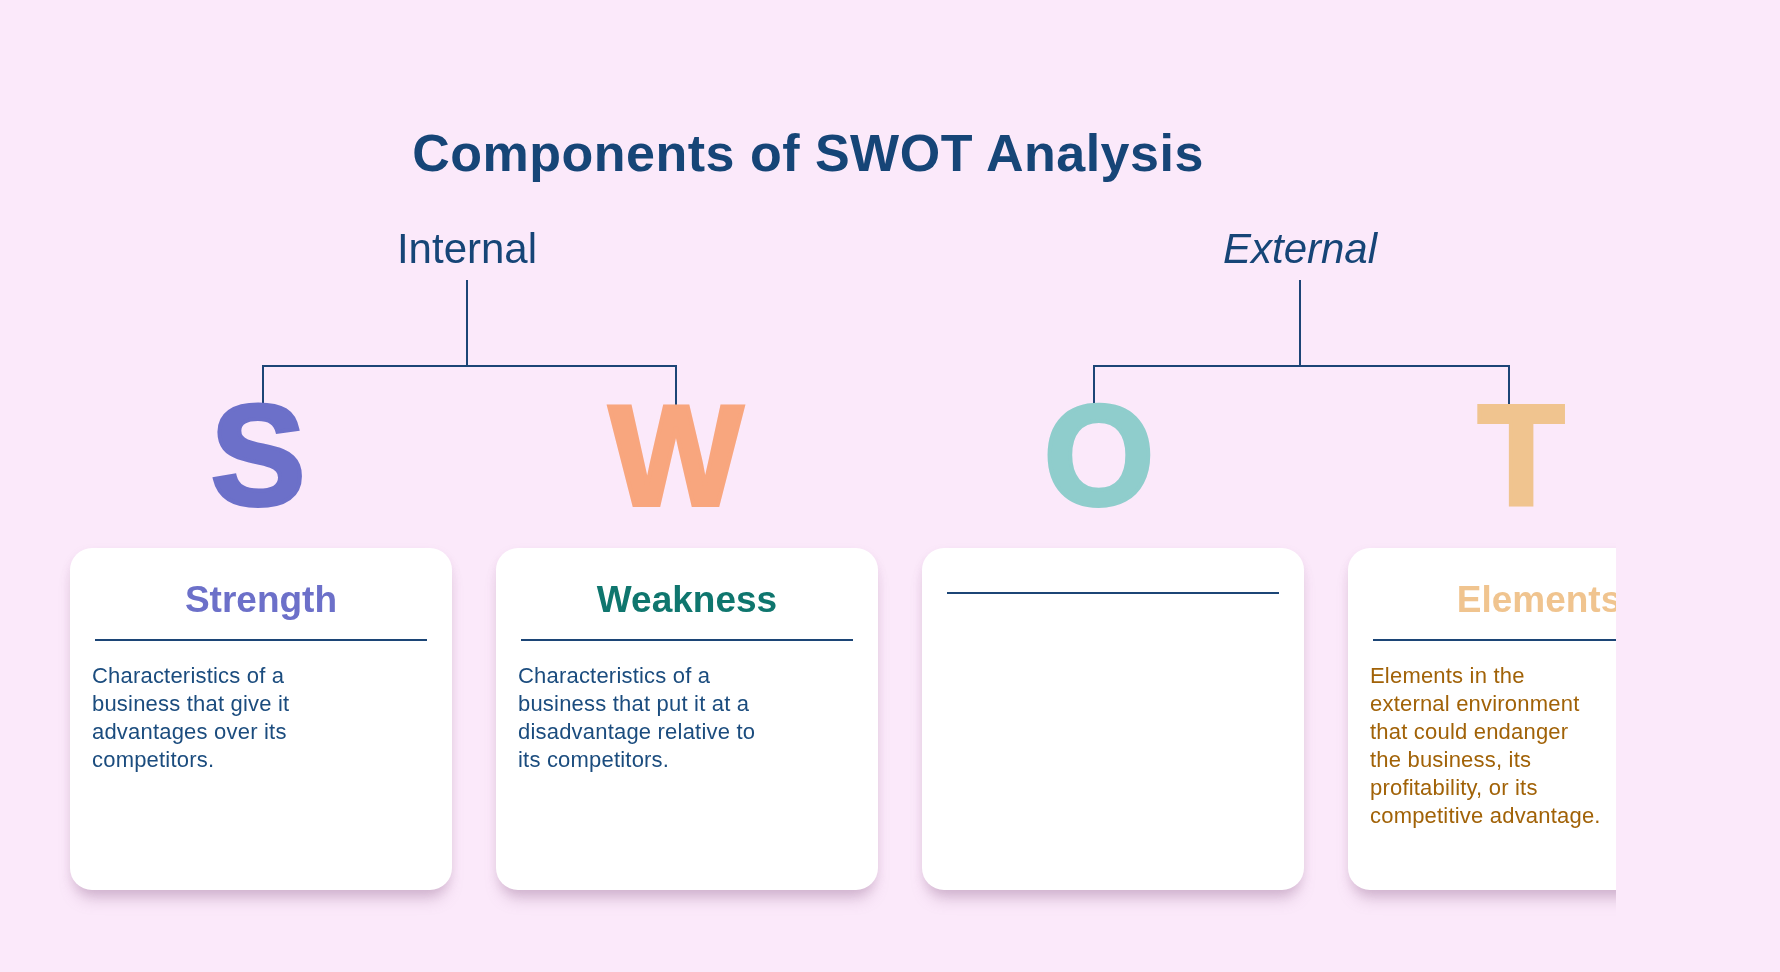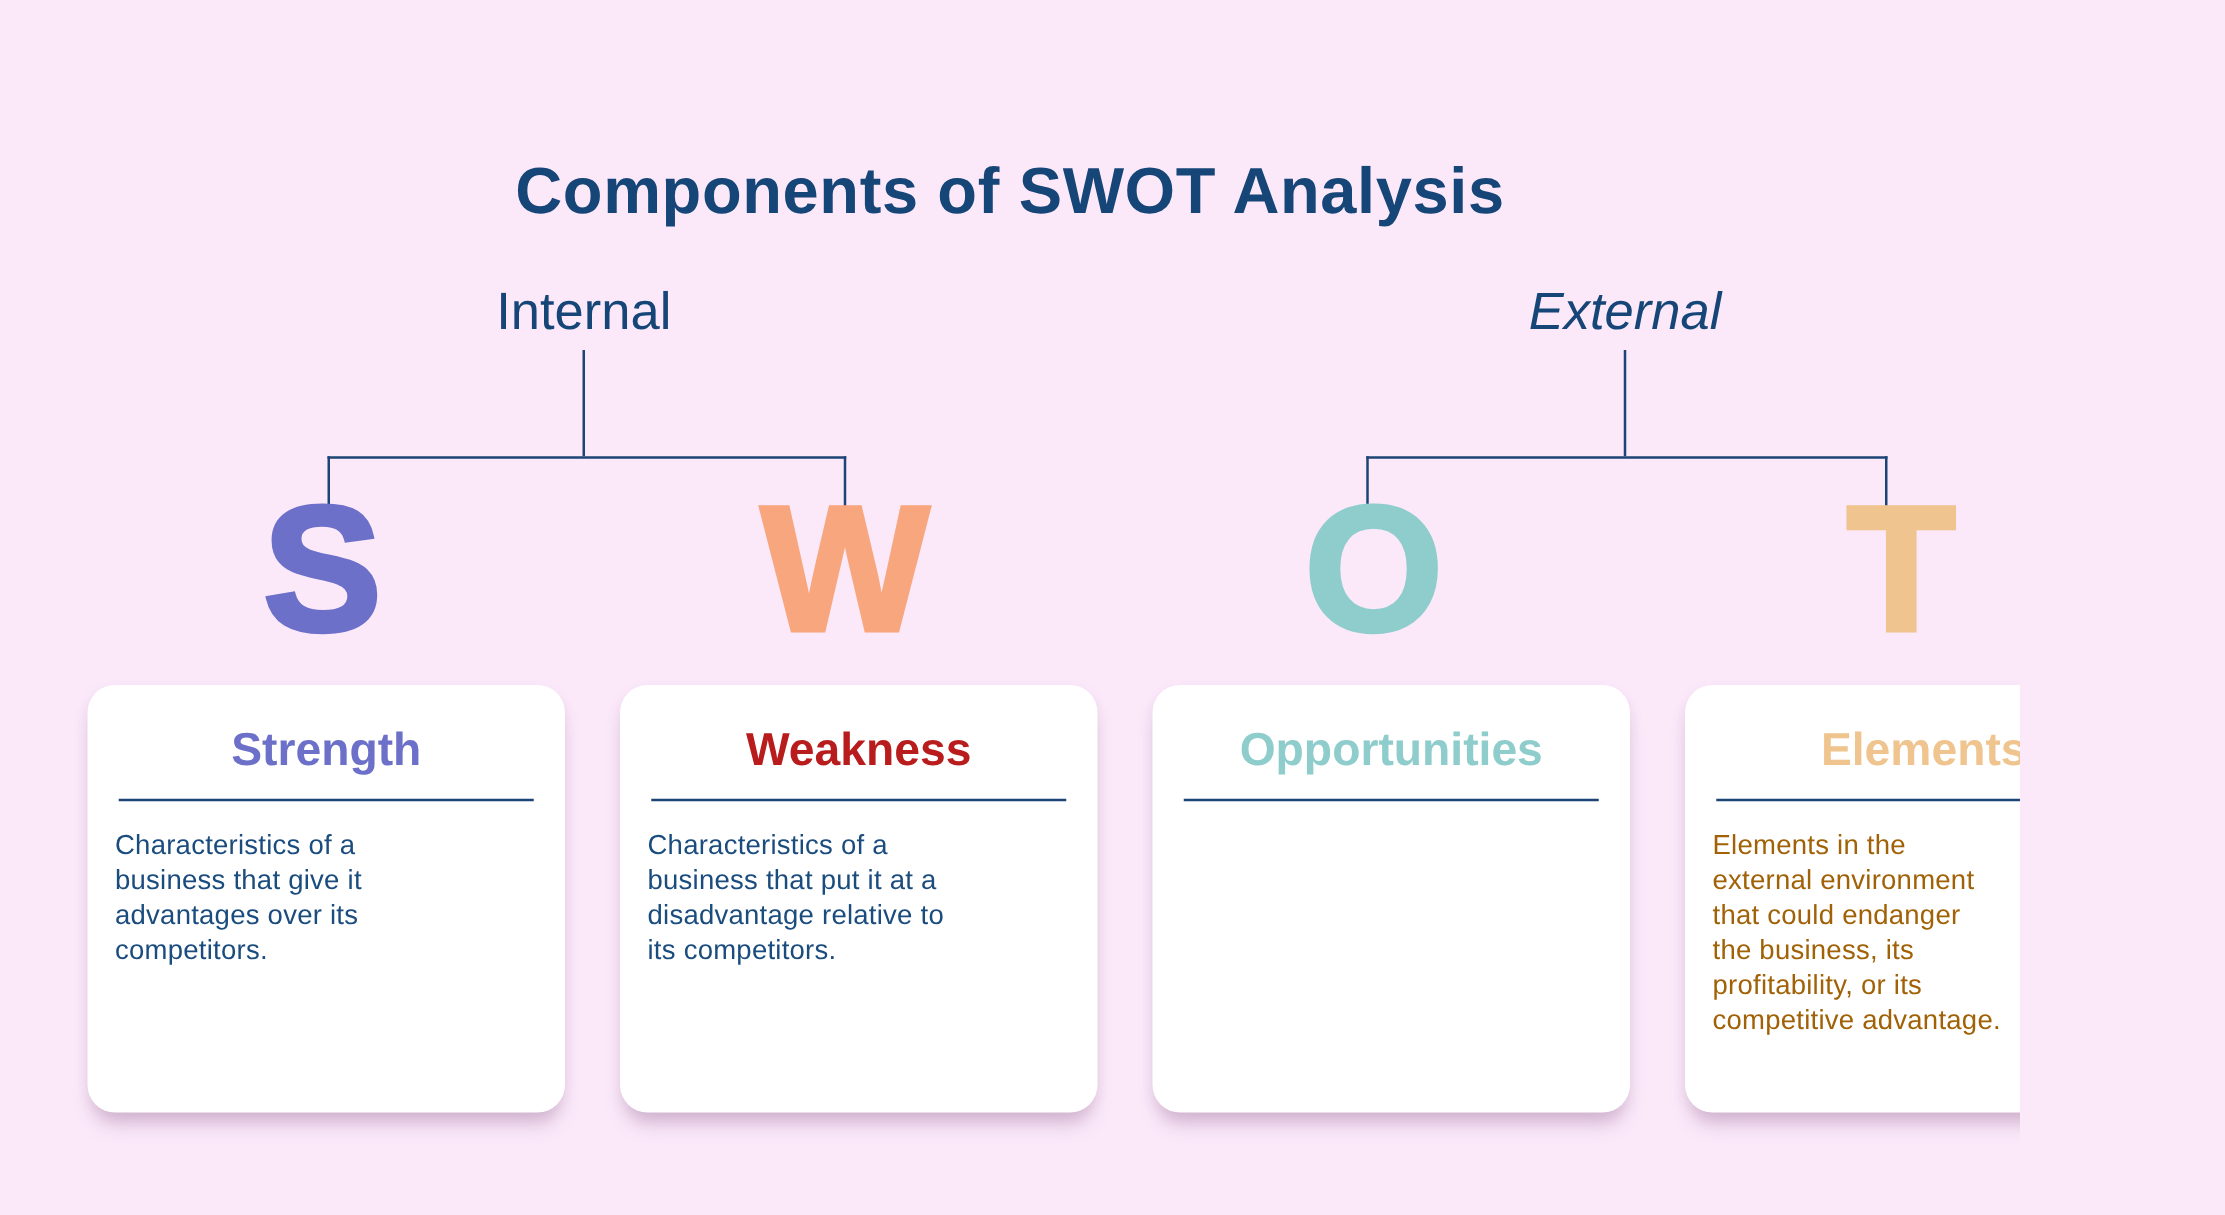--- a/index.html
+++ b/index.html
@@ -129,30 +129,29 @@
     <div class="card" style="background-color: rgb(255, 255, 255);">
       <h2 class="card-heading" style="color: rgb(108, 112, 201);">Strength</h2>
       <div class="card-divider" style="background-color: rgb(28, 69, 118);"></div>
       <p class="card-body" style="color: rgb(27, 76, 126);">Characteristics of a
 business that give it
 advantages over its
 competitors.</p>
     </div>
 
     <div class="card" style="background-color: rgb(255, 255, 255);">
-      <h2 class="card-heading" style="color: #b91c1c;">Weakness</h2>
+      <h2 class="card-heading" style="color: #0f766e;">Weakness</h2>
       <div class="card-divider" style="background-color: rgb(28, 69, 118);"></div>
       <p class="card-body" style="color: rgb(27, 76, 126);">Characteristics of a
 business that put it at a
 disadvantage relative to
 its competitors.</p>
     </div>
 
     <div class="card" style="background-color: rgb(255, 255, 255);">
-      <h2 class="card-heading" style="color: rgb(143, 205, 204);">Opportunities</h2>
       <div class="card-divider" style="background-color: rgb(28, 69, 118);"></div>
     </div>
 
     <div class="card" style="background-color: rgb(255, 255, 255);">
       <h2 class="card-heading" style="color: rgb(240, 196, 143);">Elements</h2>
       <div class="card-divider" style="background-color: rgb(28, 69, 118);"></div>
       <p class="card-body" style="color: #a16207;">Elements in the
 external environment
 that could endanger
 the business, its

